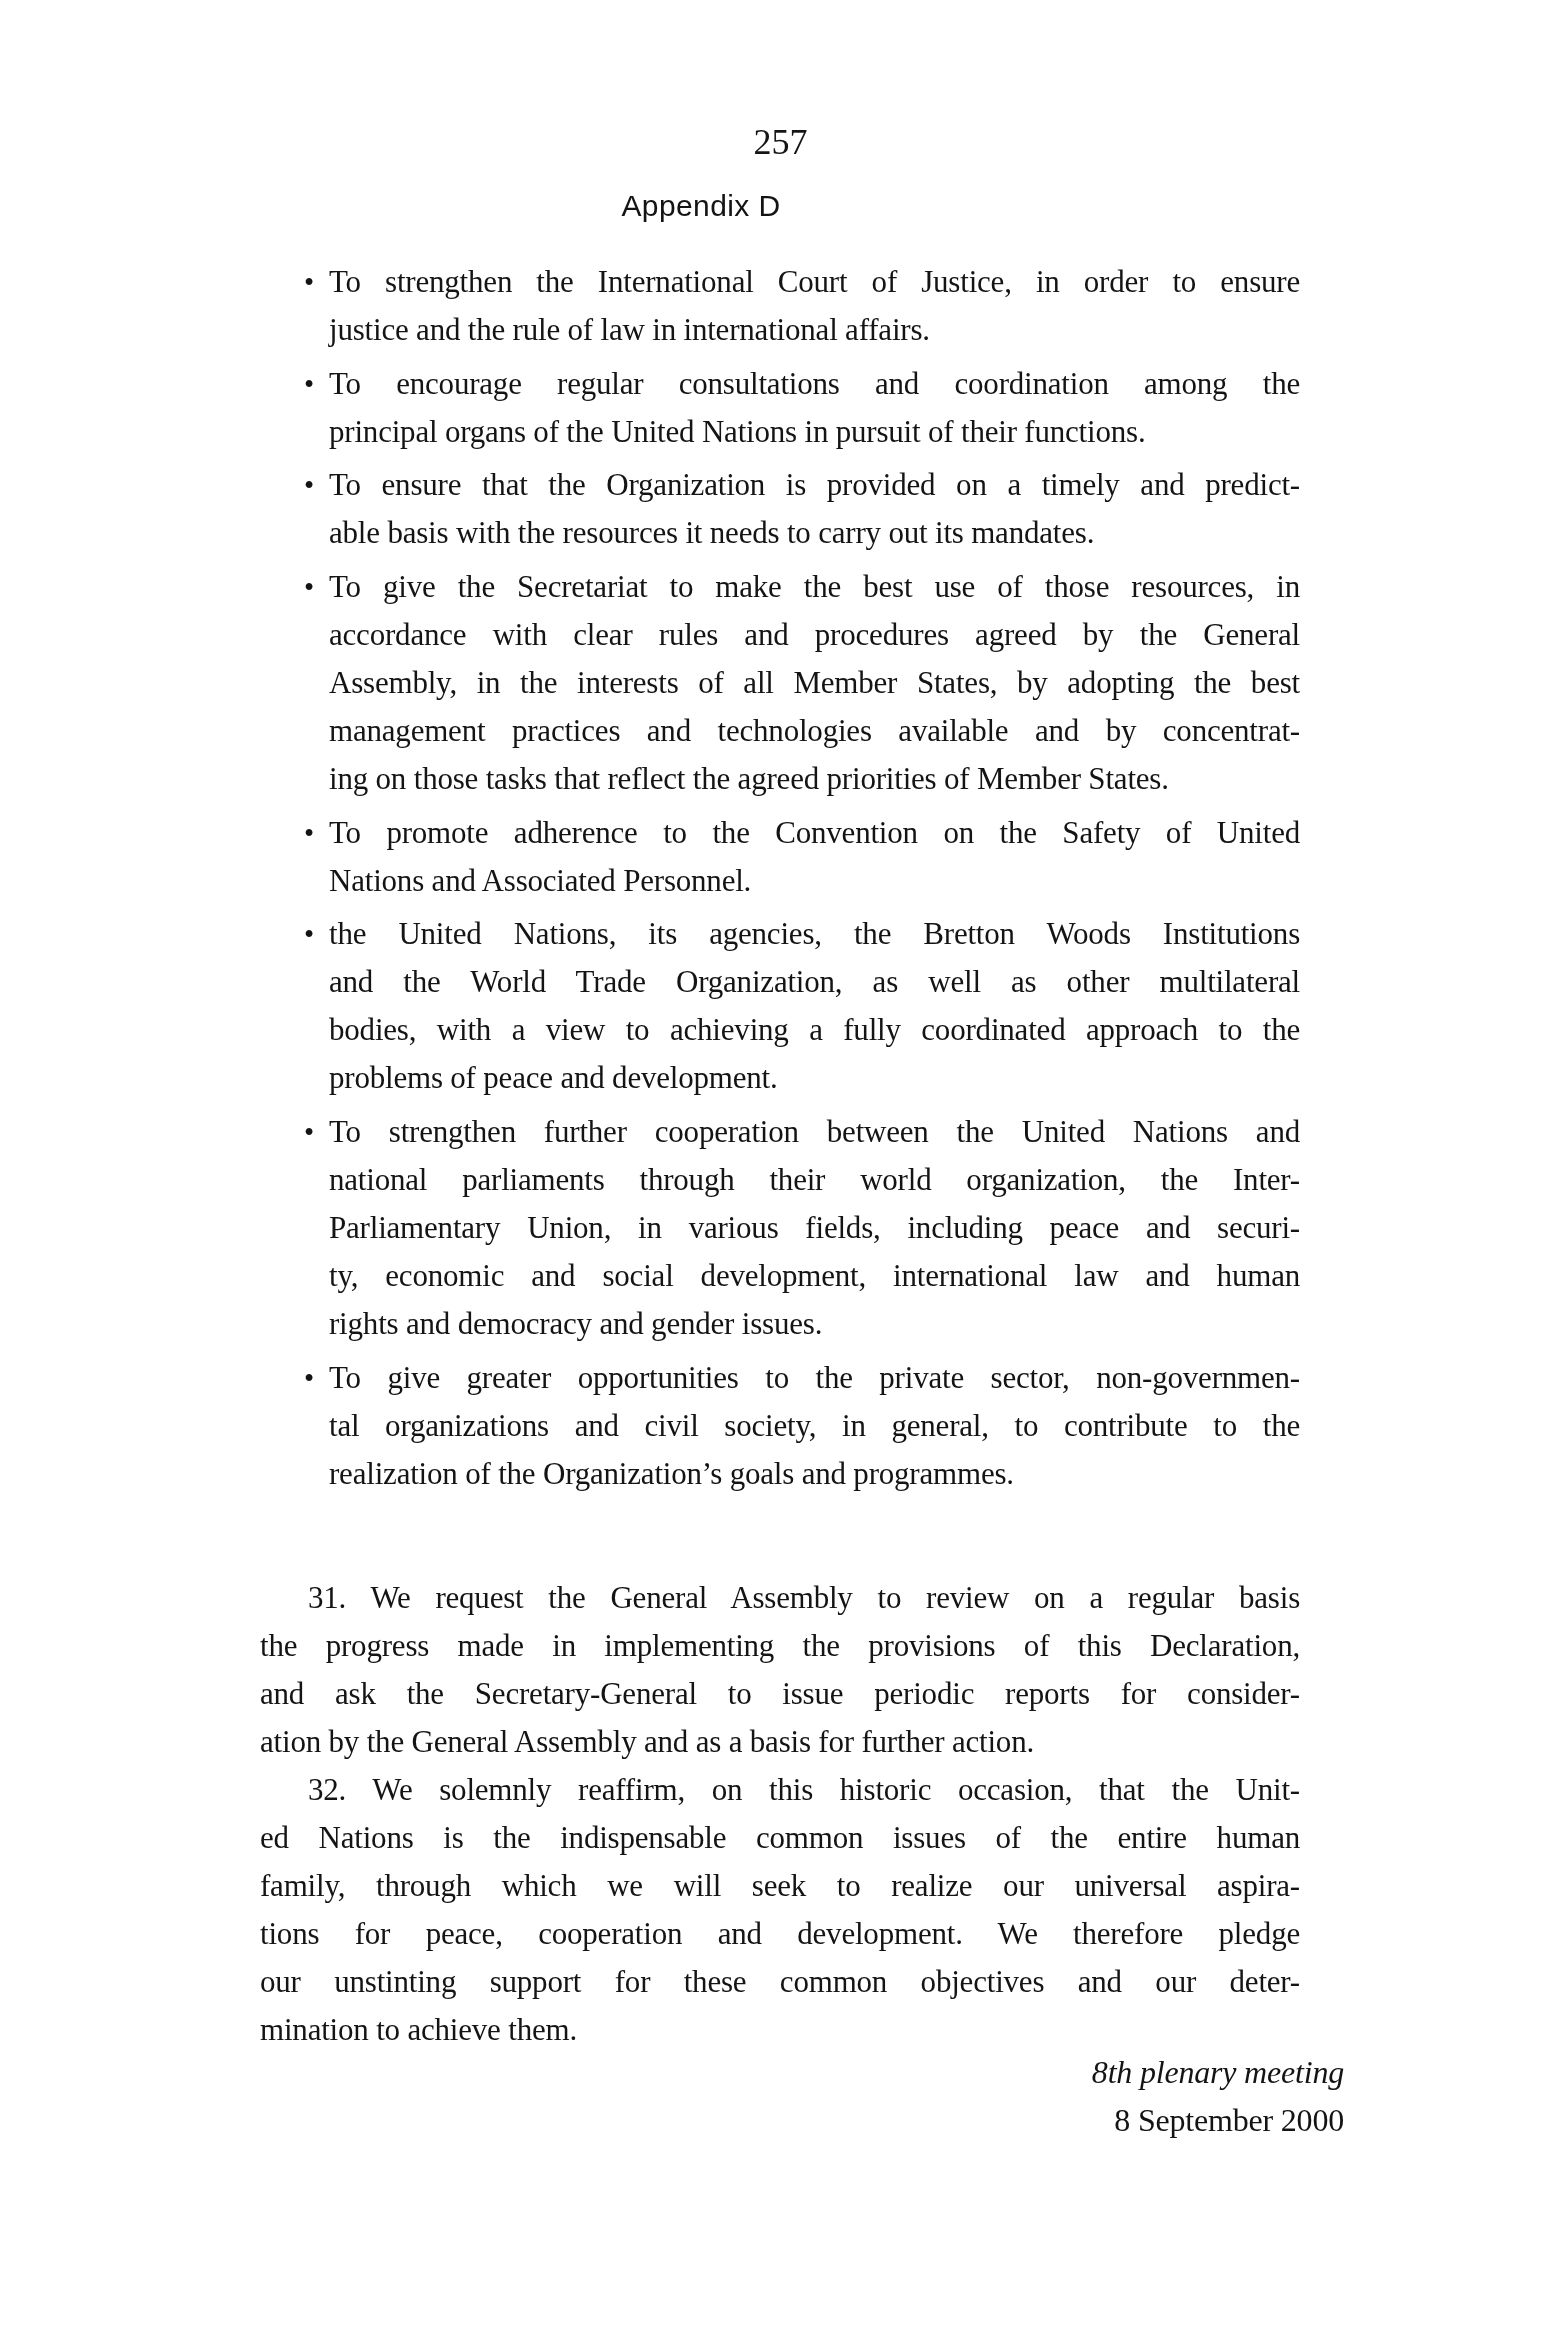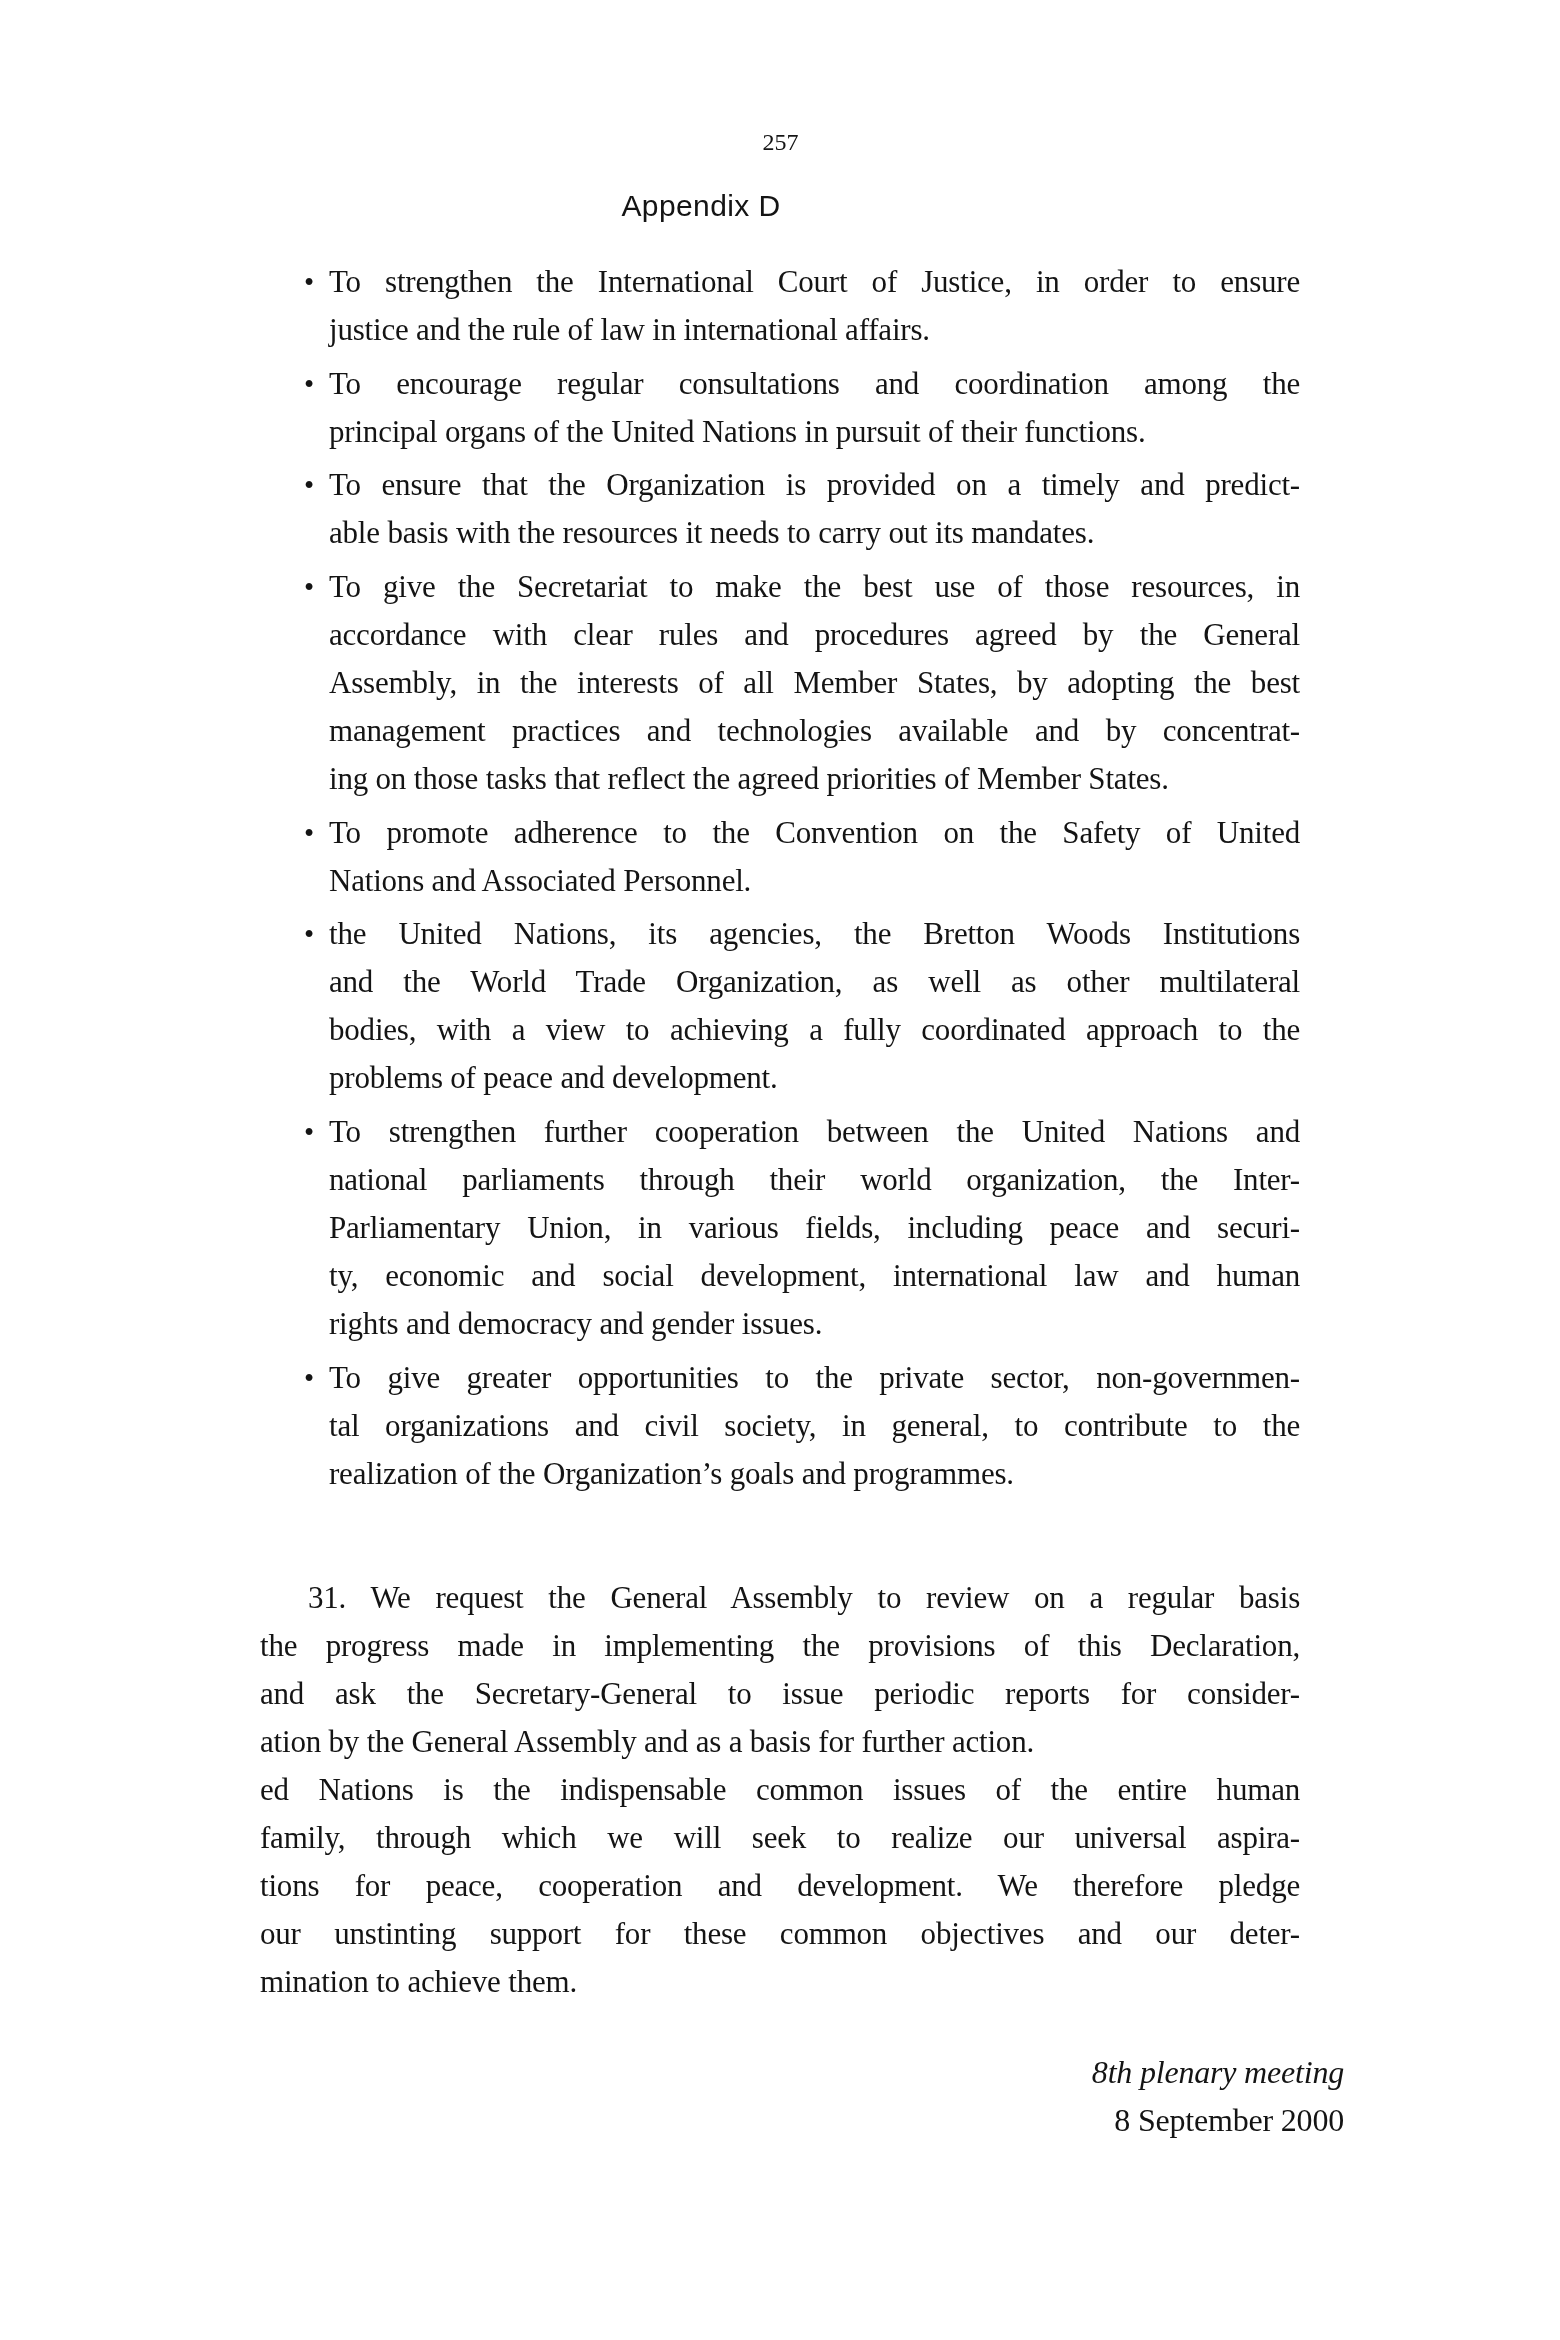--- a/index.html
+++ b/index.html
@@ -6,21 +6,21 @@
   body{
     width:1561px;height:2341px;
     background:#ffffff;
     position:relative;
     font-family:"Liberation Serif","DejaVu Serif",serif;
     color:#141414;
     overflow:hidden;
   }
   .pagenum{
     position:absolute;top:118px;left:0;width:1561px;
-    text-align:center;font-size:24px;line-height:48px;
+    text-align:center;font-size:36px;line-height:48px;
   }
   .apx{
     position:absolute;top:182px;left:0;width:1402px;
     text-align:center;
     font-family:"Liberation Sans","DejaVu Sans",sans-serif;
     font-size:30px;line-height:48px;letter-spacing:0.4px;
   }
   .content{
     position:absolute;left:260px;top:258px;width:1040px;
     font-size:31px;line-height:48px;letter-spacing:-0.2px;
@@ -103,20 +103,21 @@
       </div>
     </div>
   <div id="paragraphs">
       <div class="paragraph">
         <div class="line j ind">31. We request the General Assembly to review on a regular basis</div>
         <div class="line j">the progress made in implementing the provisions of this Declaration,</div>
         <div class="line j">and ask the Secretary-General to issue periodic reports for consider-</div>
         <div class="line">ation by the General Assembly and as a basis for further action.</div>
       </div>
       <div class="paragraph">
+        <div class="line j ind">32. We solemnly reaffirm, on this historic occasion, that the Unit-</div>
         <div class="line j">ed Nations is the indispensable common issues of the entire human</div>
         <div class="line j">family, through which we will seek to realize our universal aspira-</div>
         <div class="line j">tions for peace, cooperation and development. We therefore pledge</div>
         <div class="line j">our unstinting support for these common objectives and our deter-</div>
         <div class="line">mination to achieve them.</div>
       </div>
     </div>
 </div>
 
 <div class="footer">

